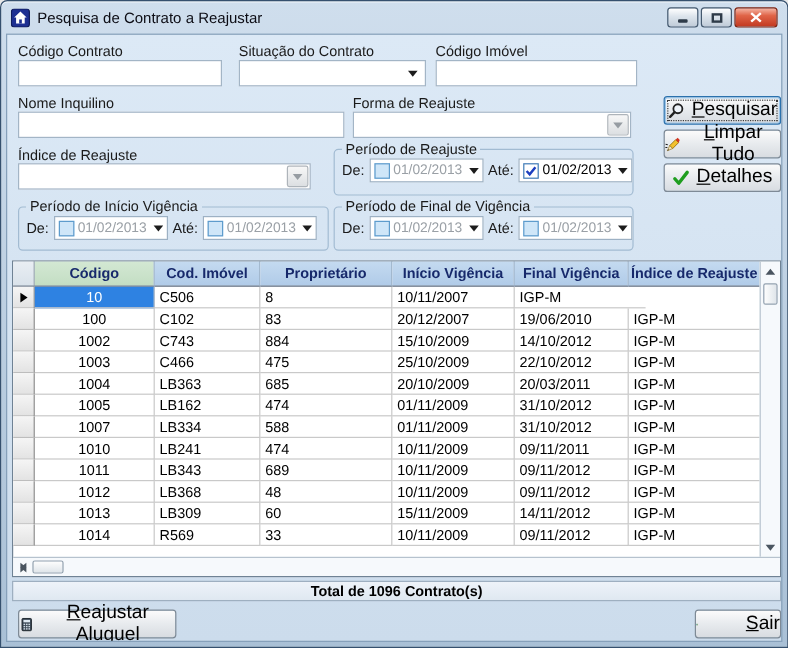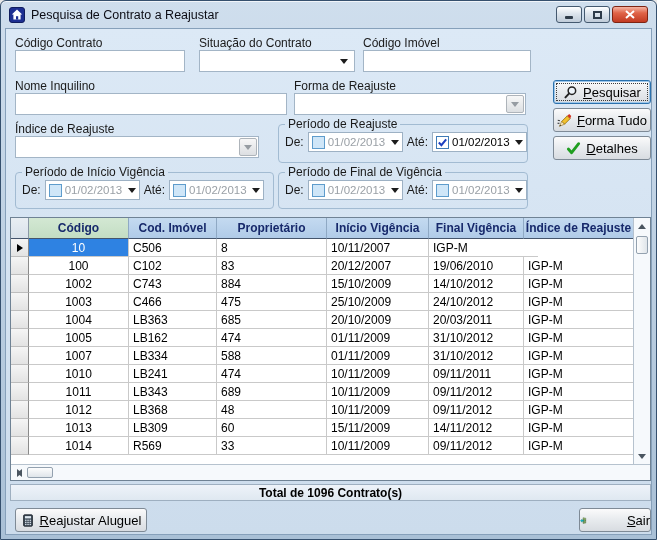--- a/index.html
+++ b/index.html
@@ -52,21 +52,21 @@
   .cb { width:13px; height:13px; border:1px solid #5e9ccc; background:#cfe6f8; display:flex;
     align-items:center; justify-content:center; flex:0 0 13px; }
   .cb.checked { background:#fff; border-color:#3f7bb6; }
   .dtp-val { font-size:11.5px; flex:1; }
   .dtp-val.off { color:#9aa0a6; }
   .dtp .dd-tri { margin-right:0; }
 
   .btn { position:absolute; border:1px solid #7e8a96; border-radius:3px;
     background:linear-gradient(#fbfbfb,#e9ecef 45%,#d8dce1);
     display:flex; align-items:center; justify-content:center; gap:5px;
-    font-family:"Liberation Sans",sans-serif; font-size:13px; color:#000; cursor:default; }
+    font-family:"Liberation Sans",sans-serif; font-size:16px; color:#000; cursor:default; }
   .btn .lbl2 { display:block; }
   .btn .lbl2::first-letter { text-decoration:underline; }
   .btn.focused { border-color:#2b71ad; box-shadow:inset 0 0 0 1px #9cc6ea;
     outline:1px dotted #3c3c3c; outline-offset:-4px; }
 
   
   .grid { position:absolute; left:4px; top:188px; width:641px; height:264px;
     border:1px solid #6f8294; background:#fff; display:flex; flex-direction:column; }
   .grid-main { display:flex; height:246px; }
   .grid-cols { width:622px; display:flex; flex-direction:column; }
@@ -174,21 +174,21 @@
     </button>
 
     <button class="btn" style="left:547px; top:79px; width:98px; height:24px;">
       <svg width="15" height="15" viewBox="0 0 16 16">
         <path d="M5 9 L11 3 L14 6 L8 12 Z" fill="#f2c12e" stroke="#8a6400" stroke-width="0.8"></path>
         <path d="M11 3 L13 1 L15.2 3.2 L14 6 Z" fill="#d23420"></path>
         <path d="M5 9 L8 12 L2.6 14.2 Z" fill="#f7e3bd" stroke="#8a6400" stroke-width="0.6"></path>
         <path d="M2.6 14.2 L4.2 13.5 L3.4 12.6 Z" fill="#111111"></path>
         <path d="M0.8 7.6 L3 8.2 M0.6 11 L2.6 11" stroke="#222222" stroke-width="1.1"></path>
       </svg>
-      <span class="lbl2">Forma Tudo</span>
+      <span class="lbl2">Limpar Tudo</span>
     </button>
 
     <button class="btn" style="left:547px; top:107px; width:98px; height:24px;">
       <svg width="15" height="15" viewBox="0 0 16 16">
         <path d="M2.5 8.5 L6 12.5 L13.5 2.8" fill="none" stroke="#1f9e1f" stroke-width="3" stroke-linecap="round" stroke-linejoin="round"></path>
       </svg>
       <span class="lbl2">Detalhes</span>
     </button>
 
     <span class="lbl" style="left:9px; top:93px;">Índice de Reajuste</span>
@@ -297,21 +297,21 @@
                 <div class="cell c3">15/10/2009</div>
                 <div class="cell c4">14/10/2012</div>
                 <div class="cell c5">IGP-M</div>
               </div>
               <div class="grid-row">
                 <div class="cell sel"></div>
                 <div class="cell c0">1003</div>
                 <div class="cell c1">C466</div>
                 <div class="cell c2">475</div>
                 <div class="cell c3">25/10/2009</div>
-                <div class="cell c4">24/10/2012</div>
+                <div class="cell c4">22/10/2012</div>
                 <div class="cell c5">IGP-M</div>
               </div>
               <div class="grid-row">
                 <div class="cell sel"></div>
                 <div class="cell c0">1004</div>
                 <div class="cell c1">LB363</div>
                 <div class="cell c2">685</div>
                 <div class="cell c3">20/10/2009</div>
                 <div class="cell c4">20/03/2011</div>
                 <div class="cell c5">IGP-M</div>

